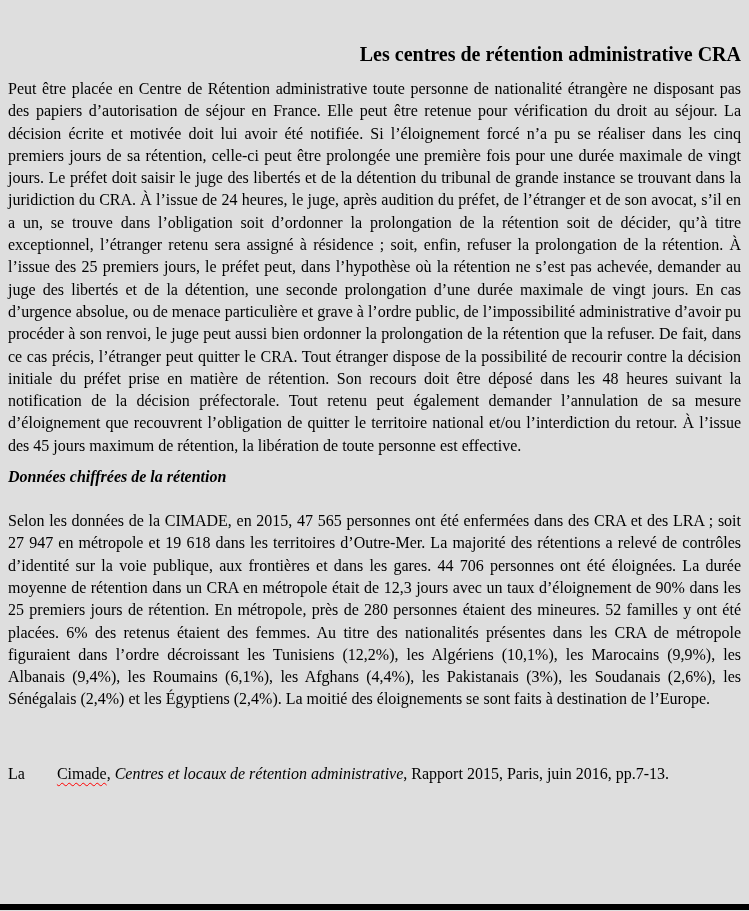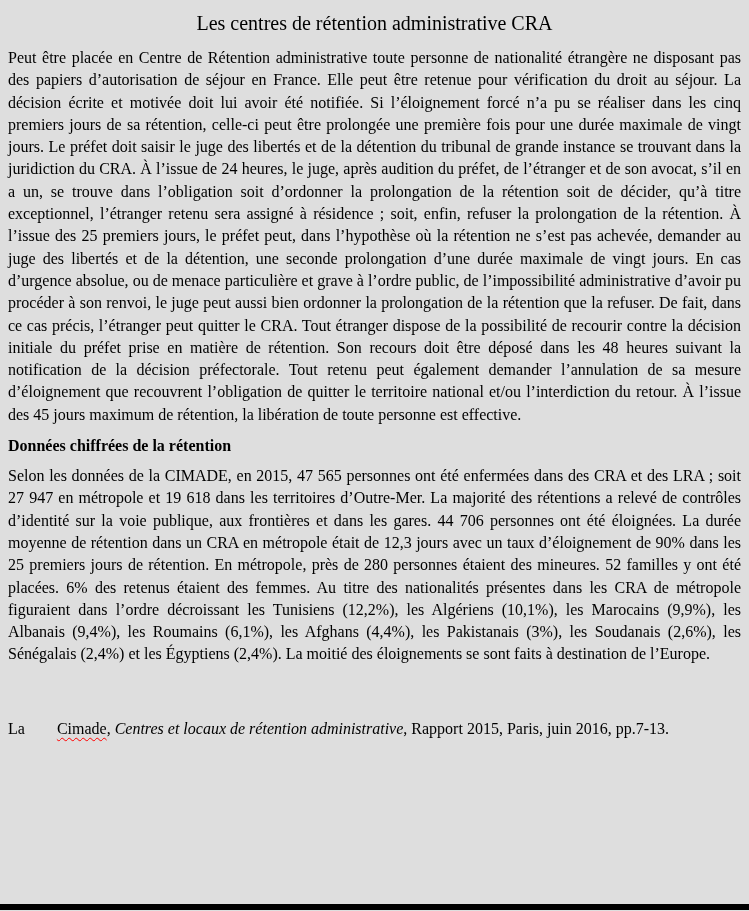--- a/index.html
+++ b/index.html
@@ -19,38 +19,38 @@
     color: var(--text);
     font-family: "Liberation Serif", "DejaVu Serif", serif;
     font-size: 16px;
     line-height: 22.3px;
     padding: 0 8px;
     overflow: hidden;
   }
   .doc-title {
     font-size: 20px;
     line-height: 26px;
-    font-weight: normal;
-    text-align: center;
-    margin-top: 10px;
+    font-weight: bold;
+    text-align: right;
+    margin-top: 41px;
   }
   .section-heading {
     font-size: 16px;
     line-height: 22px;
     font-weight: bold;
     text-align: left;
   }
   .section-heading.first { margin-top: 39px; }
-  .section-heading.second { margin-top: 9px; }
+  .section-heading.second { margin-top: 9px; font-style: italic; }
   .body-paragraph {
     text-align: justify;
     margin-top: 11px;
     font-family: Liberation Serif, serif;
   }
-  .body-paragraph.second { margin-top: 8px; }
+  .body-paragraph.second { margin-top: 22px; }
   .citation {
     margin-top: 52px;
     text-align: left;
   }
   .misspelled {
     text-decoration: underline wavy var(--squiggle);
     text-decoration-thickness: 1px;
     text-underline-offset: 3px;
     text-decoration-skip-ink: none;
     margin-left: 28px;

